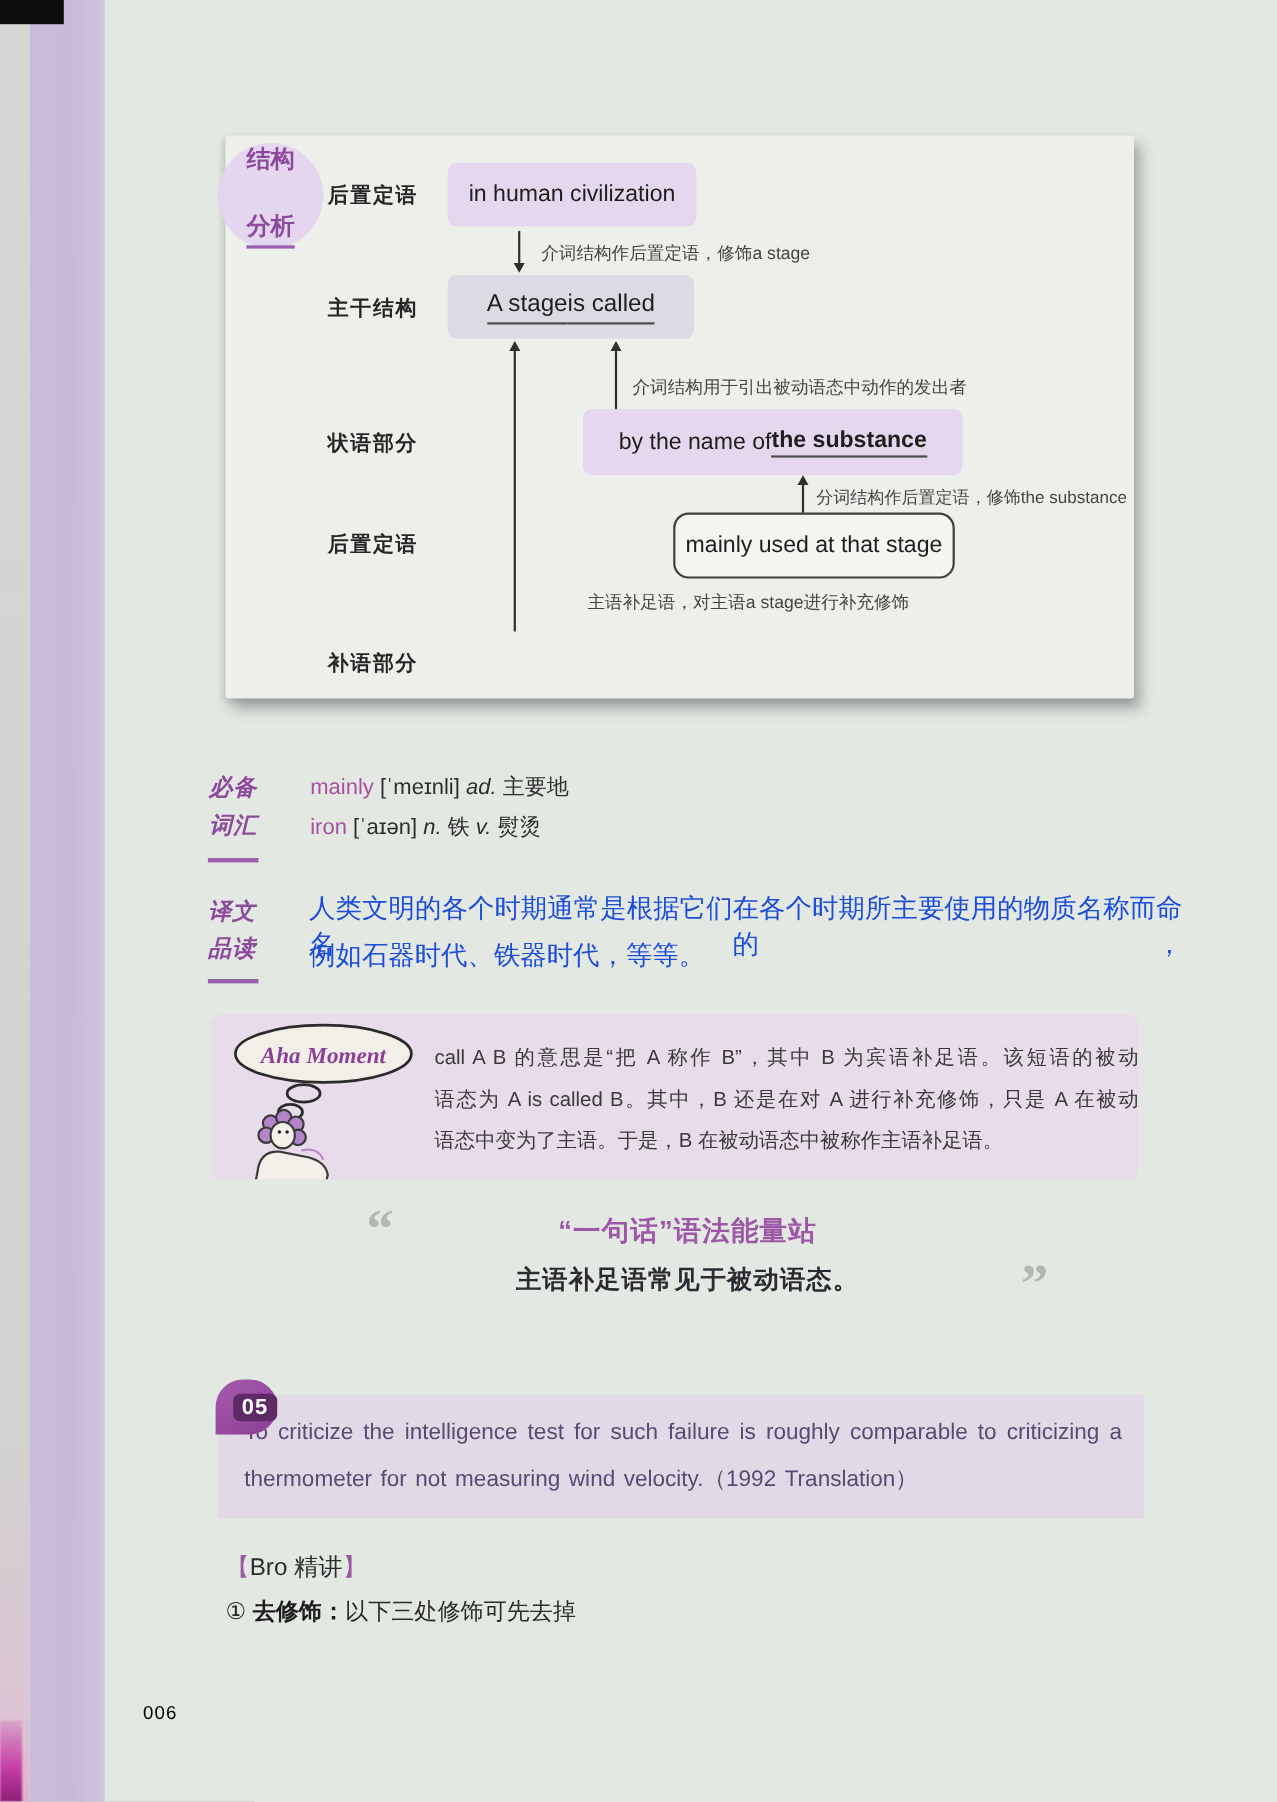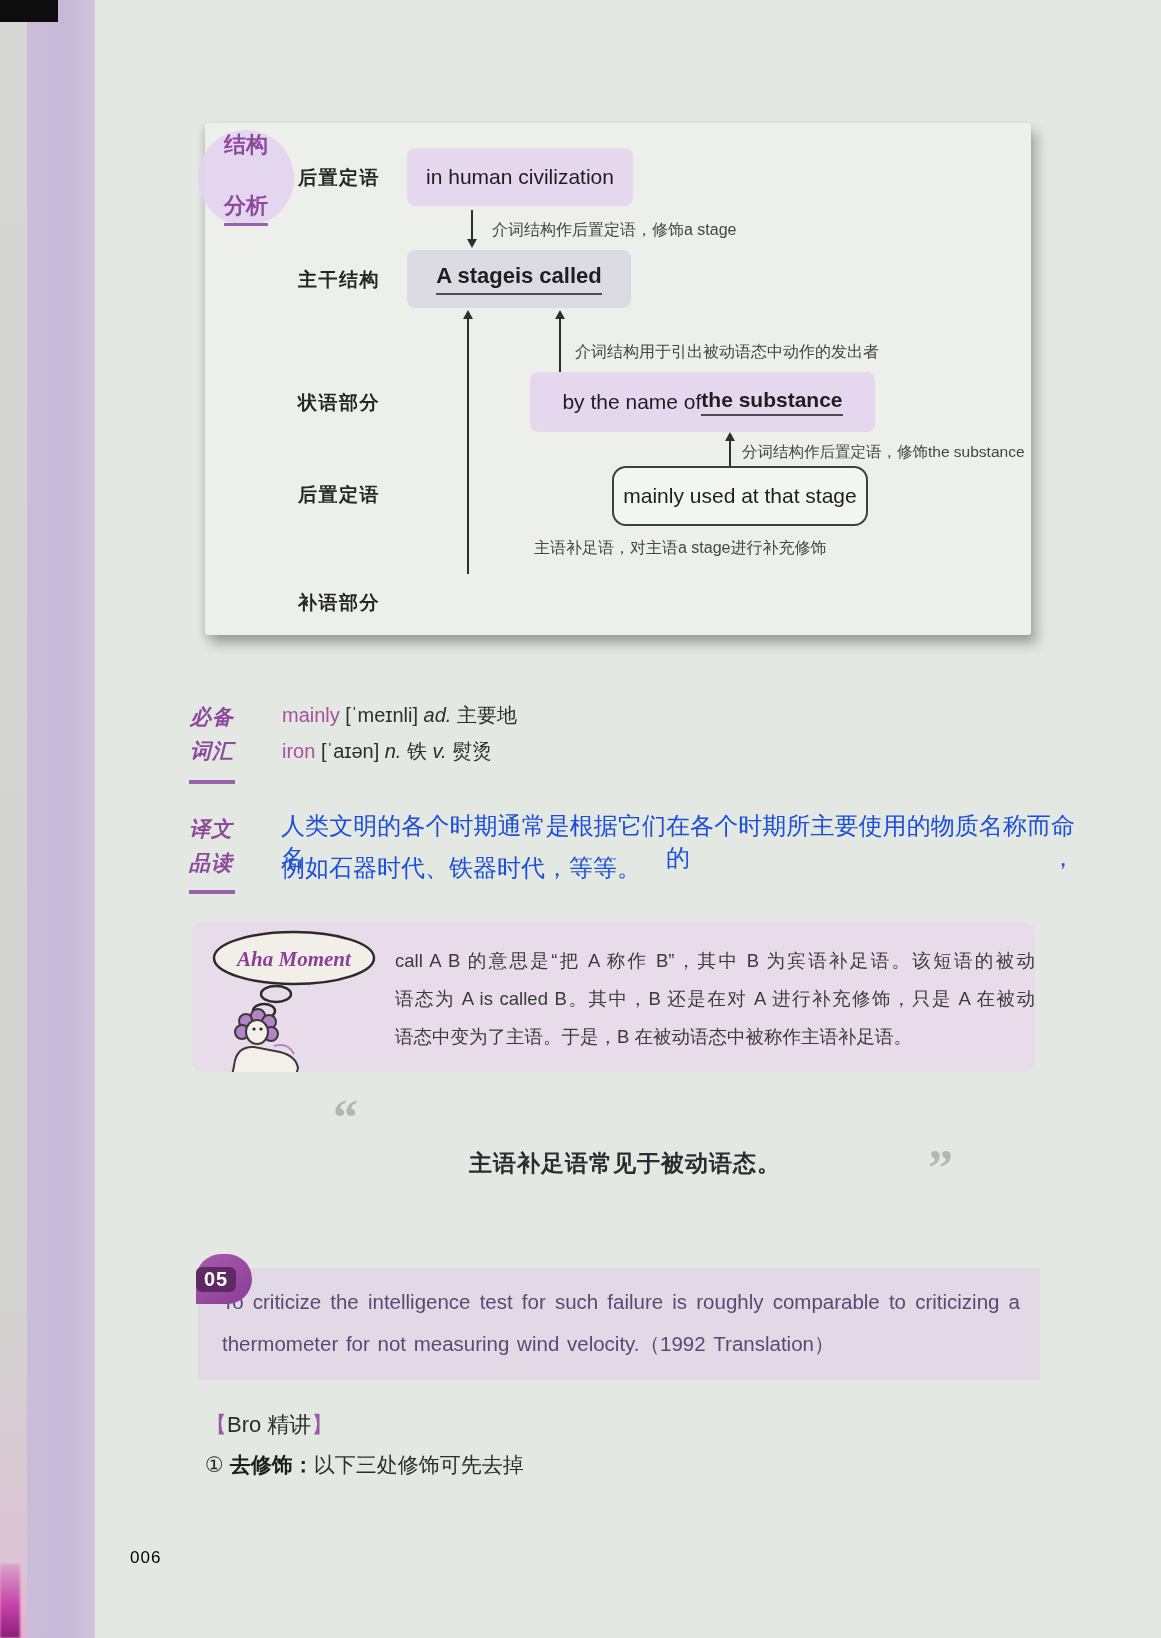--- a/index.html
+++ b/index.html
@@ -55,21 +55,21 @@
   
   .quote{position:absolute;font-family:"Liberation Serif","DejaVu Serif",serif;
     font-weight:bold;font-size:50px;color:#b2b8b1;line-height:30px;}
   .gs-title{position:absolute;left:205px;top:1102px;width:840px;text-align:center;
     font-size:25px;font-weight:bold;color:#9c58a6;letter-spacing:1px;}
   .gs-sent{position:absolute;left:205px;top:1148px;width:840px;text-align:center;
     font-size:23px;font-weight:bold;color:#2b2b31;letter-spacing:1px;}
   
   .ex-badge{position:absolute;left:196px;top:1254px;width:56px;height:50px;z-index:3;
     background:linear-gradient(145deg,#a75bae,#8a3d95);border-radius:26px 26px 26px 0;
-    display:flex;align-items:center;justify-content:flex-start;}
+    display:flex;align-items:center;justify-content:flex-end;}
   .ex-badge .inner{background:#5e2a66;border-radius:6px;padding:1px 8px;color:#fff;
     font-size:20px;font-weight:bold;letter-spacing:1px;}
   .ex-panel{position:absolute;left:198px;top:1268px;width:842px;height:112px;background:#e1dae6;}
   .ex-line{position:absolute;left:24px;width:798px;font-size:20.5px;color:#5a4a72;
     word-spacing:2px;white-space:nowrap;}
   .ex-line.j{white-space:normal;text-align:justify;text-align-last:justify;}
   
   .bro-head{position:absolute;left:205px;top:1410px;font-size:22px;font-weight:normal;color:#2d2d2d;}
   .bro-head .br{color:#9c58a6;}
   .bro-point{position:absolute;left:205px;top:1451px;font-size:21px;color:#2c2c2c;}
@@ -90,21 +90,21 @@
     <div class="rowlab" style="left:93px;top:42px">后置定语</div>
     <div class="rowlab" style="left:93px;top:144px">主干结构</div>
     <div class="rowlab" style="left:93px;top:267px">状语部分</div>
     <div class="rowlab" style="left:93px;top:359px">后置定语</div>
     <div class="rowlab" style="left:93px;top:467px">补语部分</div>
 
     <div class="dbox purple" style="left:202px;top:25px;width:226px;height:58px">
       <span>in human civilization</span>
     </div>
 
-    <div class="dbox gray" style="left:202px;top:127px;width:224px;height:58px;font-weight:bold;font-size:22px;">
+    <div class="dbox gray" style="left:202px;top:127px;width:224px;height:58px;font-weight:normal;font-size:22px;">
       <span class="ul-span">A stage</span>
       <span class="ul-span">is called</span>
     </div>
 
     <div class="dbox purple" style="left:325px;top:249px;width:345px;height:60px">
       <span>by the name of </span>
       <span class="ul-span" style="font-weight:bold;padding-bottom:2px">the substance</span>
     </div>
 
     <div class="dbox outline" style="left:407px;top:343px;width:252px;height:56px">
@@ -177,20 +177,21 @@
         <path d="M30,140 Q32,120 50,121 L76,126 Q92,130 94,142 L92,150 L28,150 Z" fill="#f4efe8"></path>
         <path d="M70,120 Q84,116 90,128" fill="none" stroke="#b583c9"></path>
       </g>
     </svg>
     <div class="aha-text j" style="top:26px">call A B 的意思是“把 A 称作 B”，其中 B 为宾语补足语。该短语的被动</div>
     <div class="aha-text j" style="top:64px">语态为 A is called B。其中，B 还是在对 A 进行补充修饰，只是 A 在被动</div>
     <div class="aha-text" style="top:102px">语态中变为了主语。于是，B 在被动语态中被称作主语补足语。</div>
   </div>
 
   <div class="quote" style="left:333px;top:1102px">“</div>
+  <div class="gs-title">“一句话”语法能量站</div>
   <div class="gs-sent">主语补足语常见于被动语态。</div>
   <div class="quote" style="left:928px;top:1152px">”</div>
 
   <div class="ex-badge">
     <span class="inner">05</span>
   </div>
   <div class="ex-panel">
     <div class="ex-line j" style="top:22px">To criticize the intelligence test for such failure is roughly comparable to criticizing a</div>
     <div class="ex-line" style="top:62px">thermometer for not measuring wind velocity.（1992 Translation）</div>
   </div>

